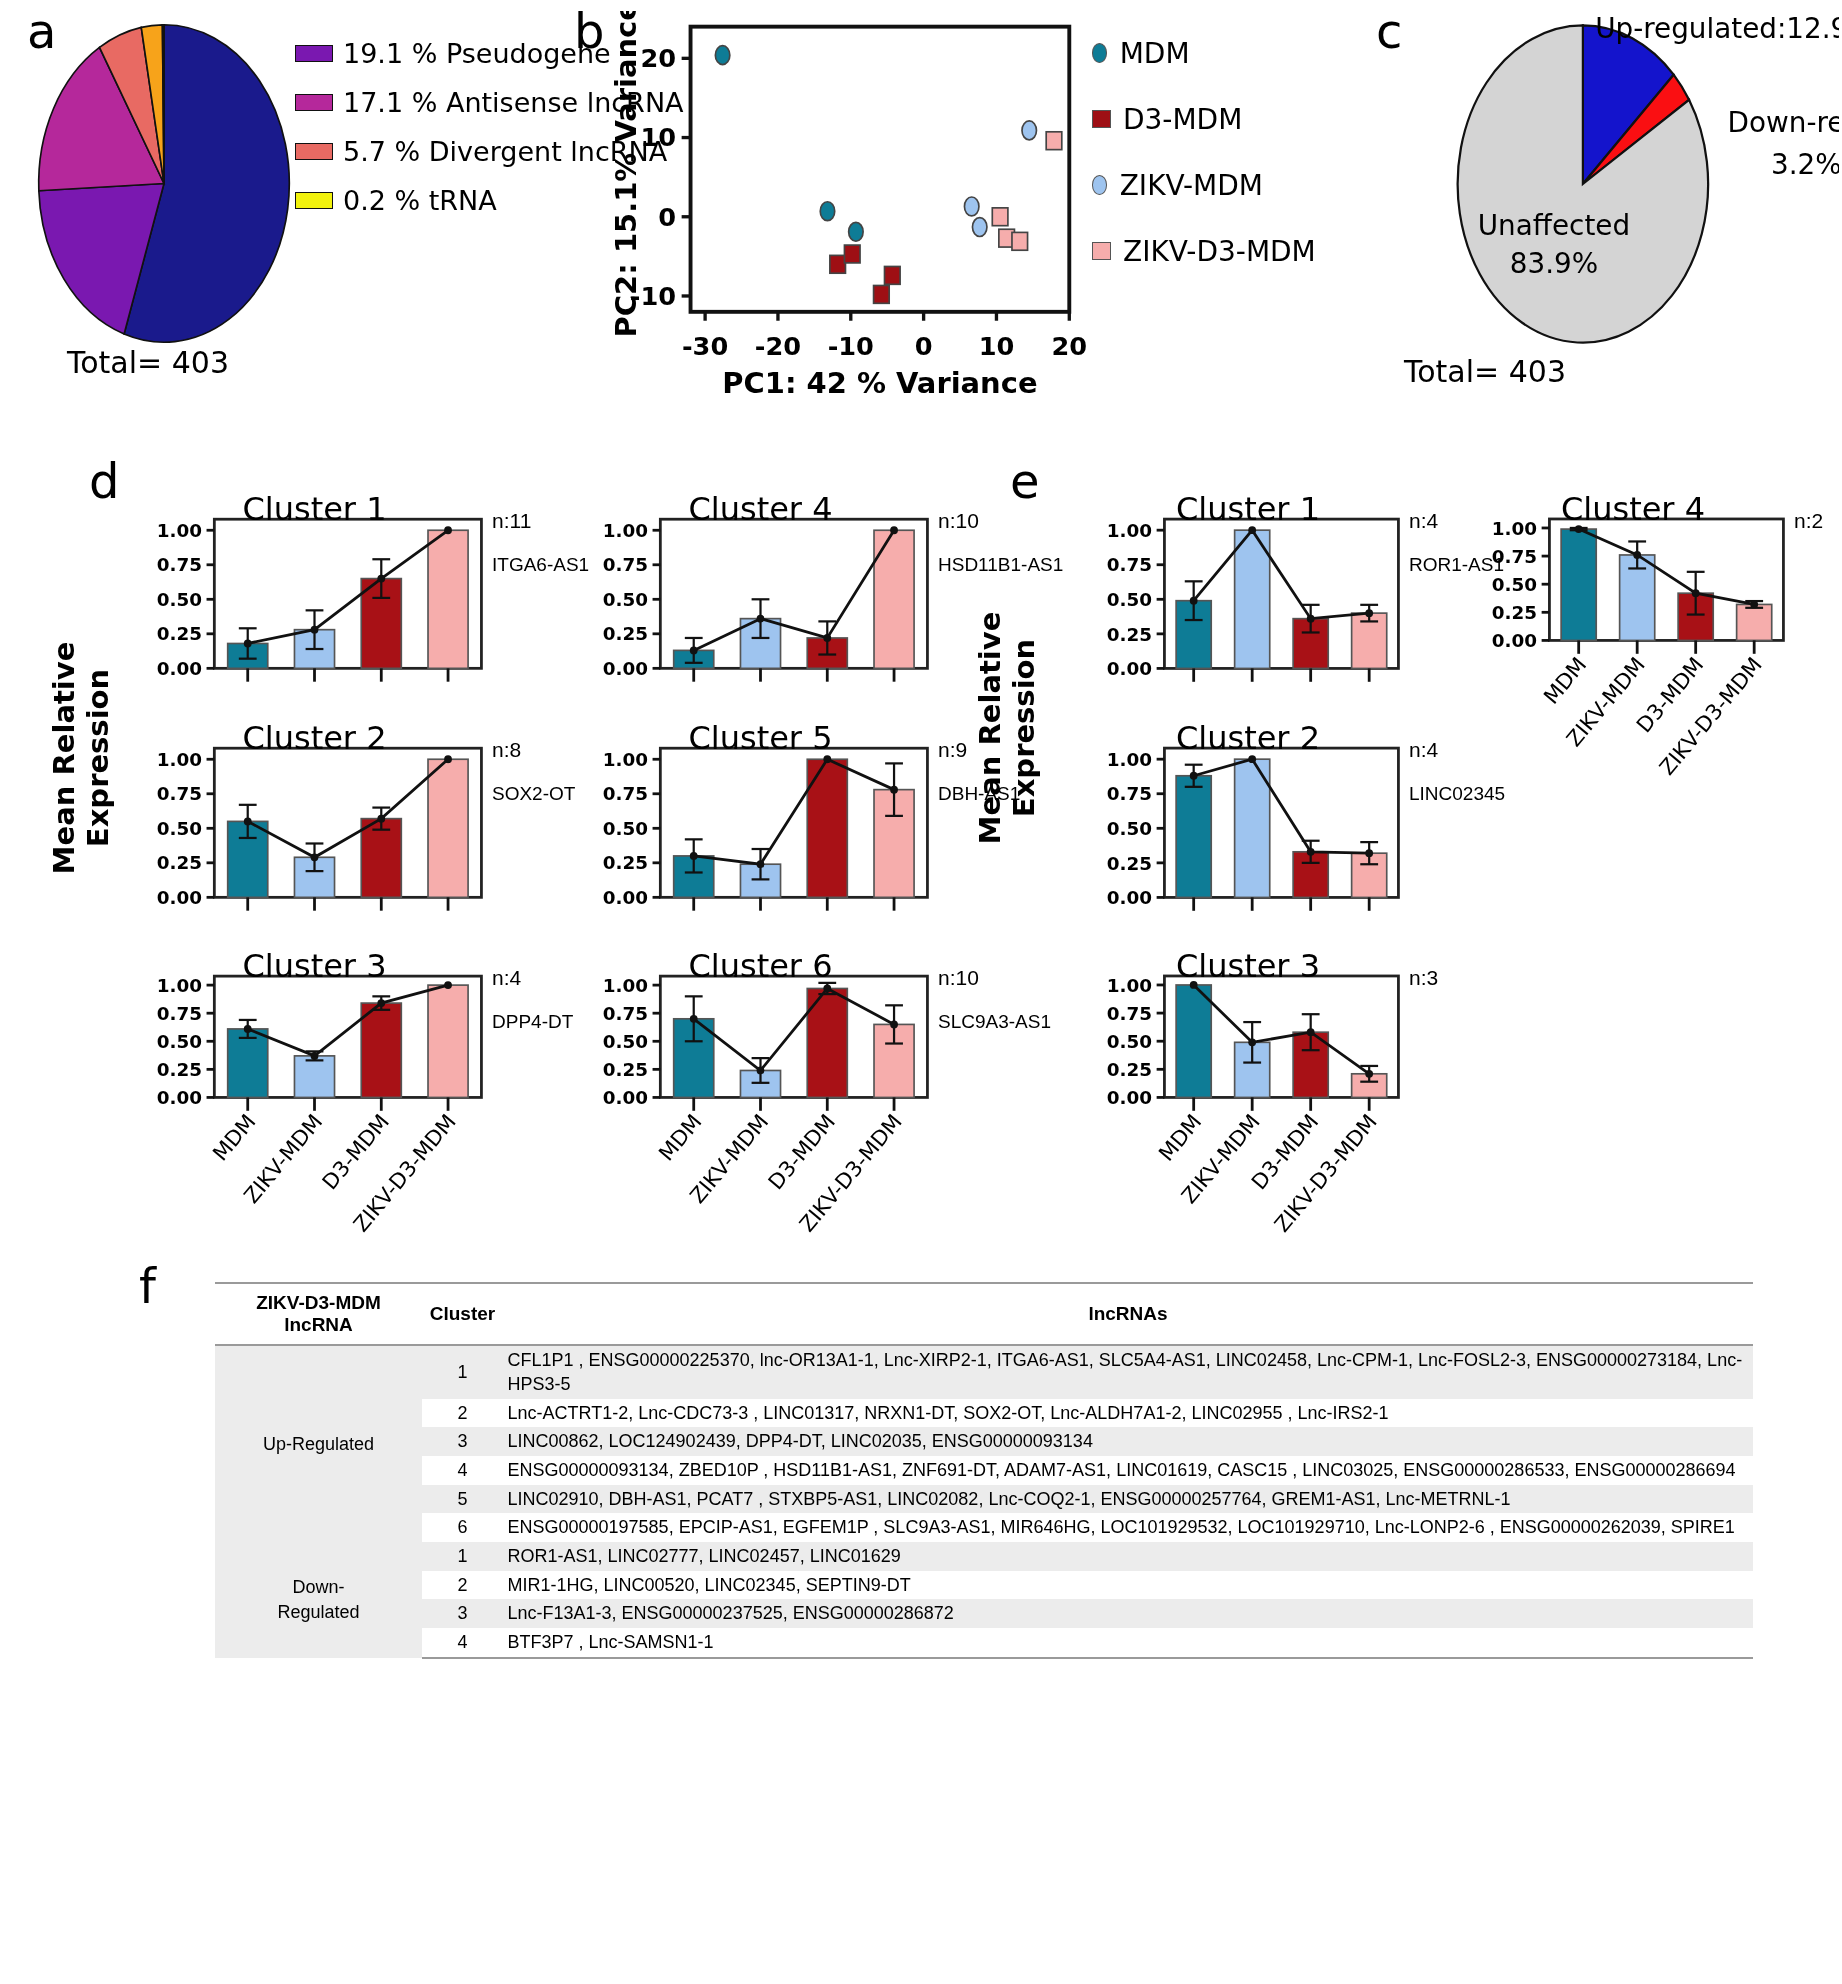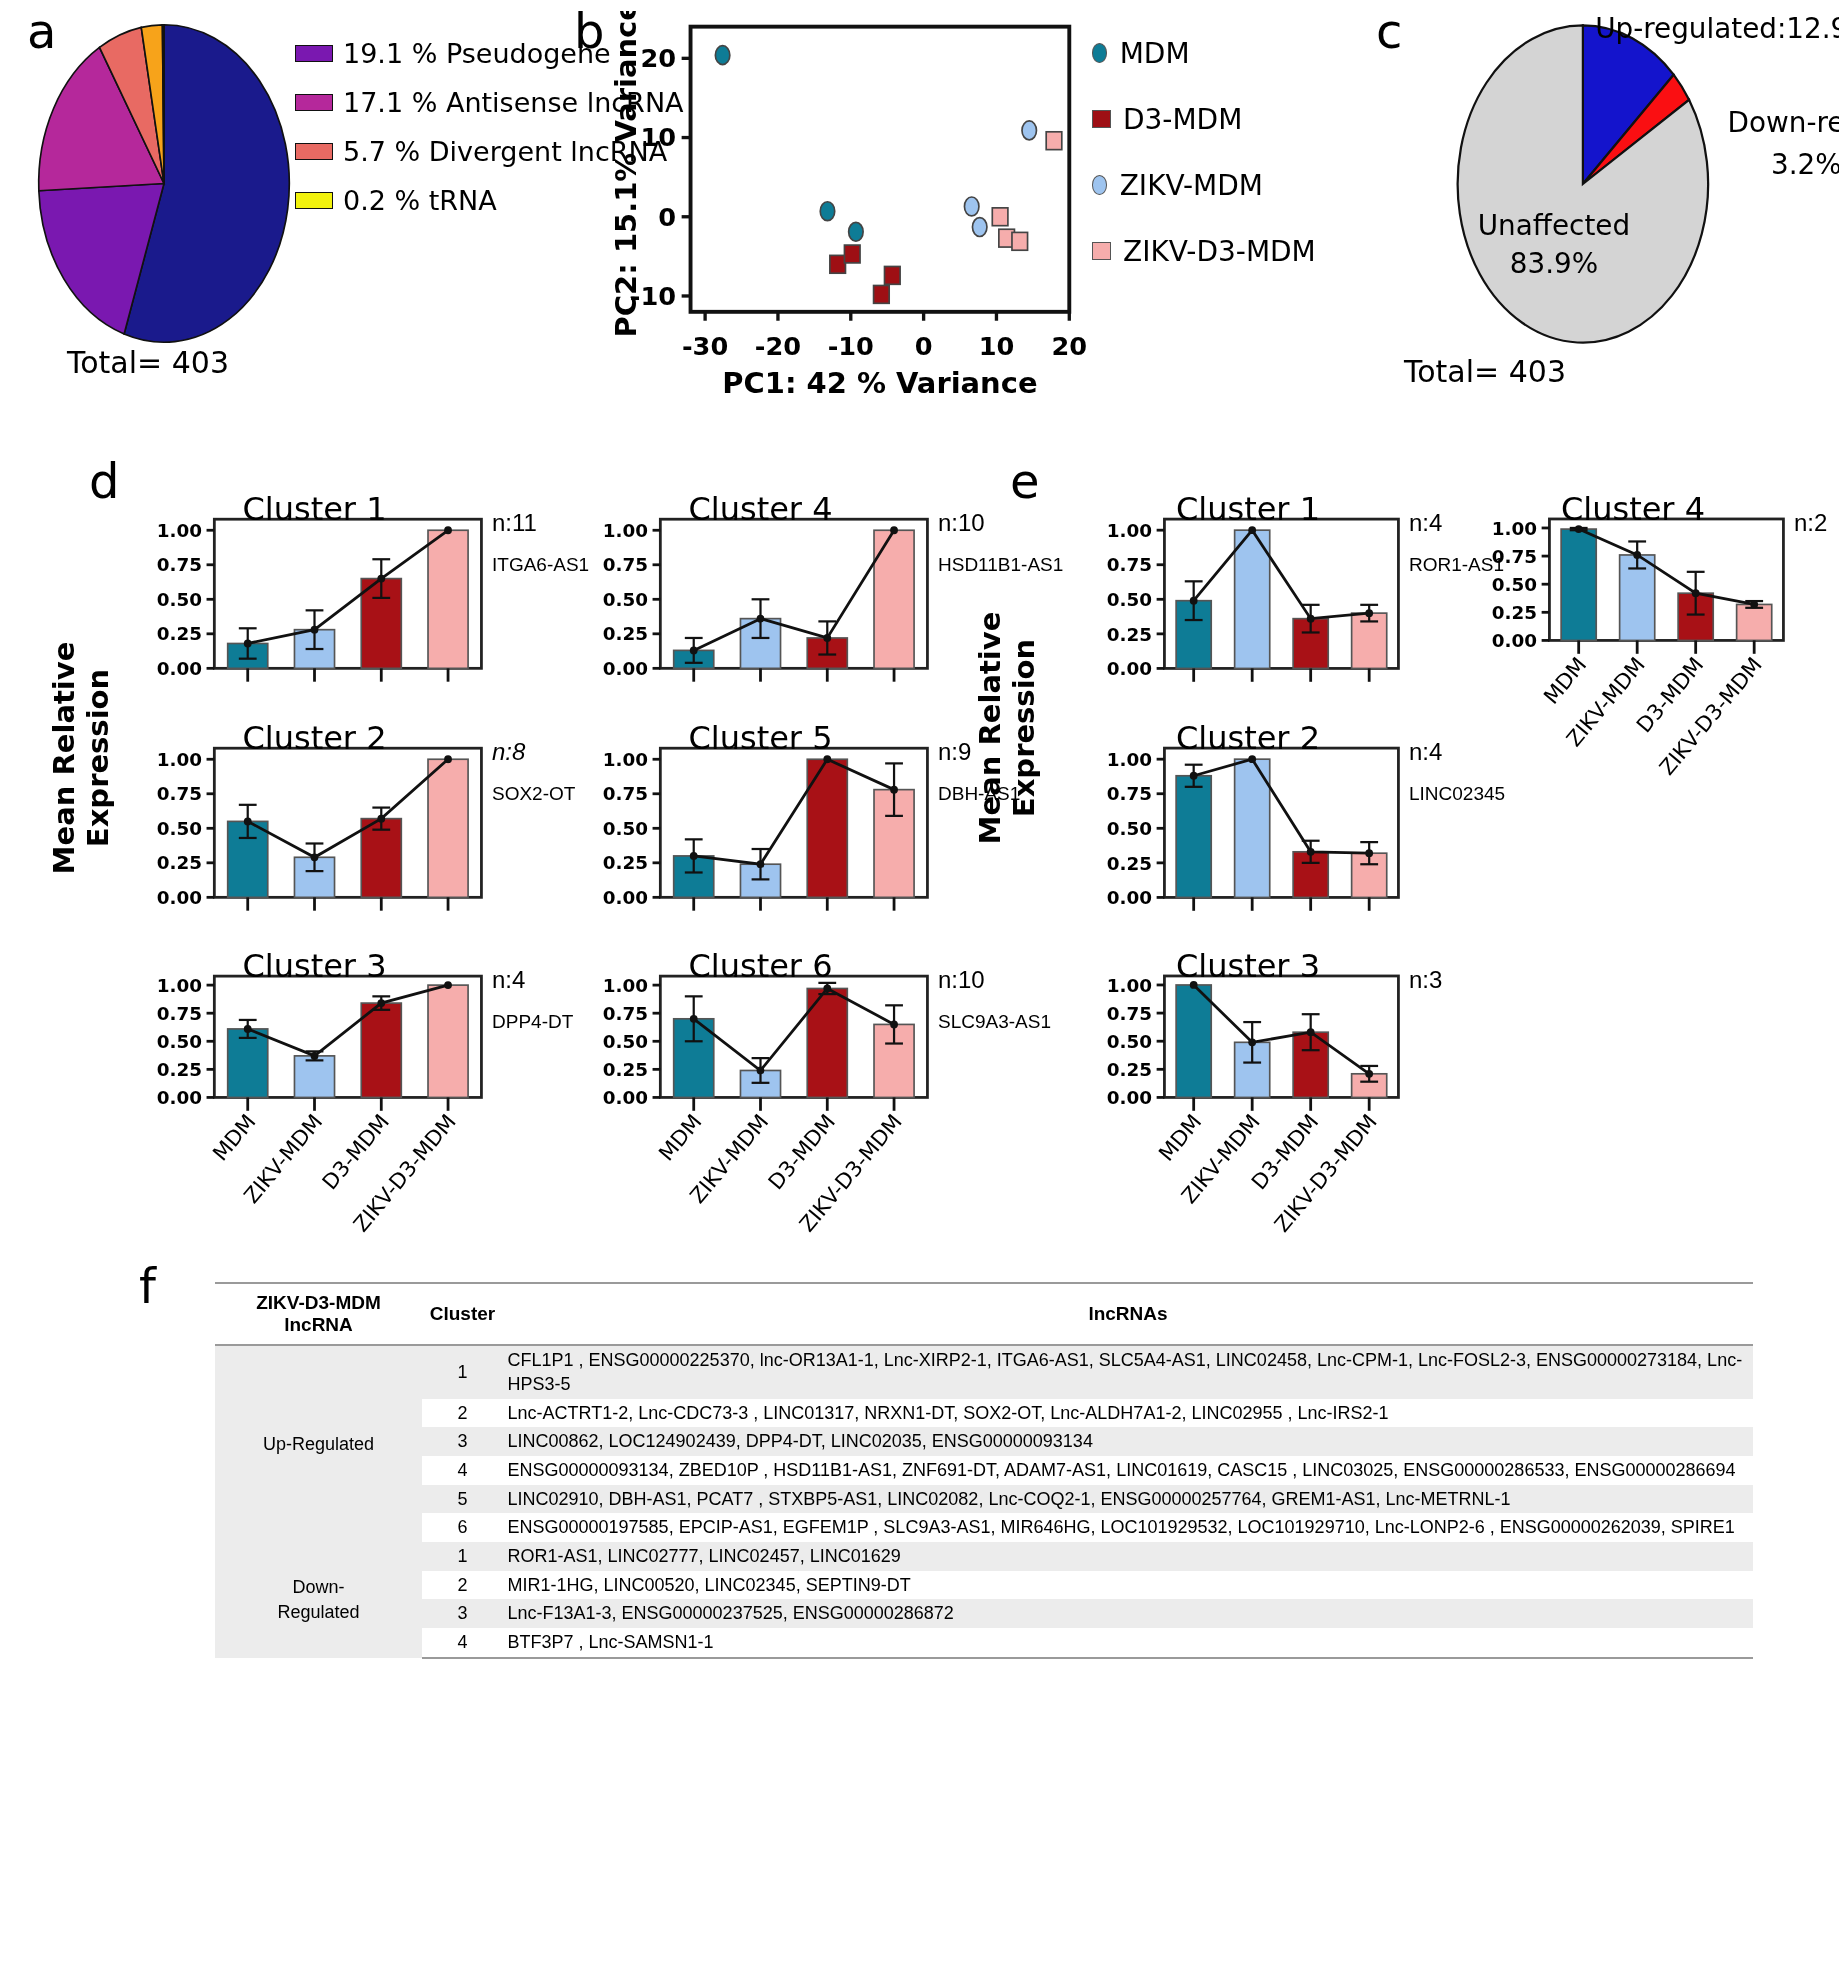--- a/index.html
+++ b/index.html
@@ -8,21 +8,21 @@
   .panel-letter{position:absolute;font-size:48px;font-family:"DejaVu Sans",sans-serif;font-weight:400;line-height:1;}
   .abs{position:absolute;}
   svg{display:block;}
   .total-label{position:absolute;font-size:30px;font-family:"DejaVu Sans",sans-serif;}
   .axis-title{font-weight:bold;font-family:"DejaVu Sans",sans-serif;}
 
   
   .mini{position:absolute;}
   .mini .m-title{position:absolute;left:0;right:0;top:0;text-align:center;
       font-size:32px;font-family:"DejaVu Sans",sans-serif;}
-  .mini .m-n{position:absolute;font-size:24px;font-family:"Liberation Sans",sans-serif;white-space:nowrap;text-align:center;}
+  .mini .m-n{position:absolute;font-size:21px;font-family:"Liberation Sans",sans-serif;white-space:nowrap;text-align:center;}
   .mini .m-gene{position:absolute;font-size:19px;font-family:Liberation Sans, sans-serif;white-space:nowrap;text-align:center;}
 
   
   #tbl{position:absolute;border-collapse:collapse;font-family:"Liberation Sans",sans-serif;}
   #tbl th,#tbl td{padding:2.2px 4.5px;vertical-align:middle;}
   #tbl thead th{font-size:19px;font-weight:bold;border-top:2.2px solid #9a9a9a;border-bottom:2.2px solid #9a9a9a;
       padding-top:7.8px;padding-bottom:7.8px;}
   #tbl tbody td{font-size:18px;line-height:1.35;}
   #tbl tbody tr.alt td{background:#ececec;}
   #tbl tbody tr:last-child td{border-bottom:2.2px solid #9a9a9a;}
@@ -224,21 +224,21 @@
         <polyline points="190,183.5185185185185 310,248.03703703703704 430,178.55555555555557 550,71.85185185185188" fill="none" stroke="#111" stroke-width="5"></polyline>
         <circle cx="190" cy="183.5185185185185" r="7" fill="#111"></circle>
         <circle cx="310" cy="248.03703703703704" r="7" fill="#111"></circle>
         <circle cx="430" cy="178.55555555555557" r="7" fill="#111"></circle>
         <circle cx="550" cy="71.85185185185188" r="7" fill="#111"></circle>
         <line x1="190" y1="320" x2="190" y2="344" stroke="#111" stroke-width="5"></line>
         <line x1="310" y1="320" x2="310" y2="344" stroke="#111" stroke-width="5"></line>
         <line x1="430" y1="320" x2="430" y2="344" stroke="#111" stroke-width="5"></line>
         <line x1="550" y1="320" x2="550" y2="344" stroke="#111" stroke-width="5"></line>
       </svg>
-      <div class="m-n" style="left: 350px; top: 19px; font-style: italic;">n:8</div>
+      <div class="m-n" style="left: 350px; top: 19px;">n:8</div>
       <div class="m-gene" style="left: 350px; top: 64px;">SOX2-OT</div>
     </div>
     <div class="mini" style="left: 142px; top: 947px; width: 345px; height: 312px;">
       <div class="m-title">Cluster 3</div>
       <svg width="345" height="312" viewBox="0 0 620 560">
         <rect></rect>
         <rect x="130" y="52" width="480" height="218" fill="#fff" stroke="#222" stroke-width="5"></rect>
         <line x1="116" y1="270" x2="130" y2="270" stroke="#111" stroke-width="5"></line>
         <text x="108" y="282" text-anchor="end" font-size="33" font-family="DejaVu Sans, sans-serif" font-weight="bold">0.00</text>
         <line x1="116" y1="219.53703703703704" x2="130" y2="219.53703703703704" stroke="#111" stroke-width="5"></line>

